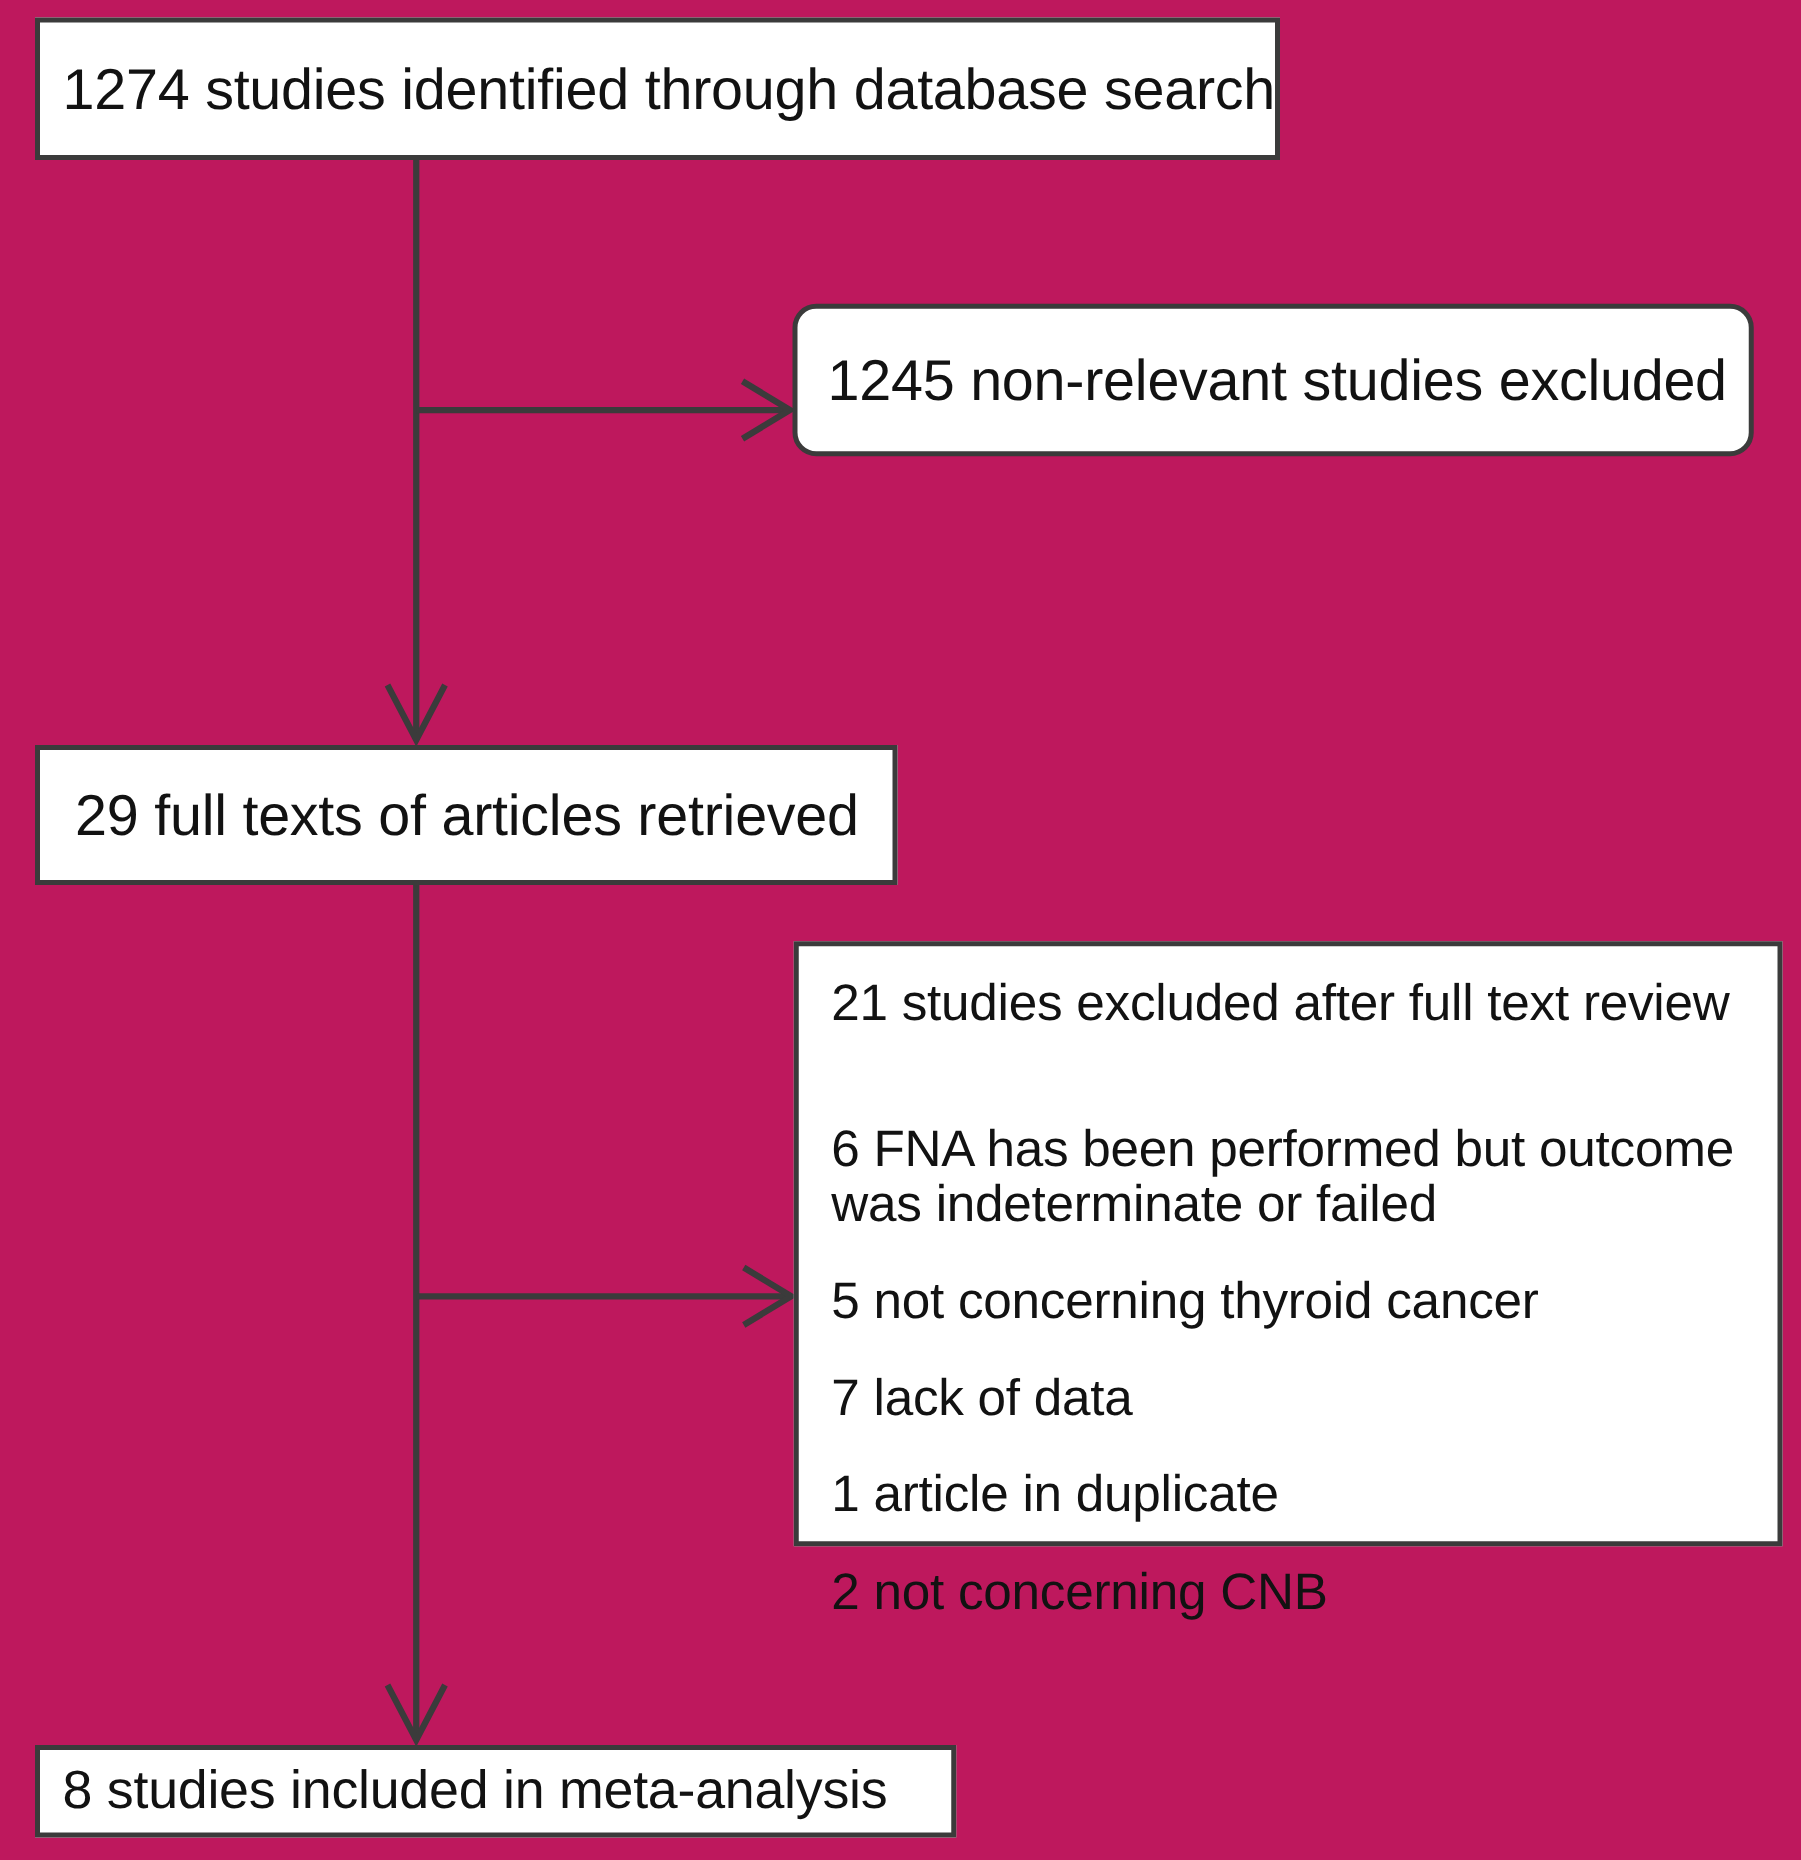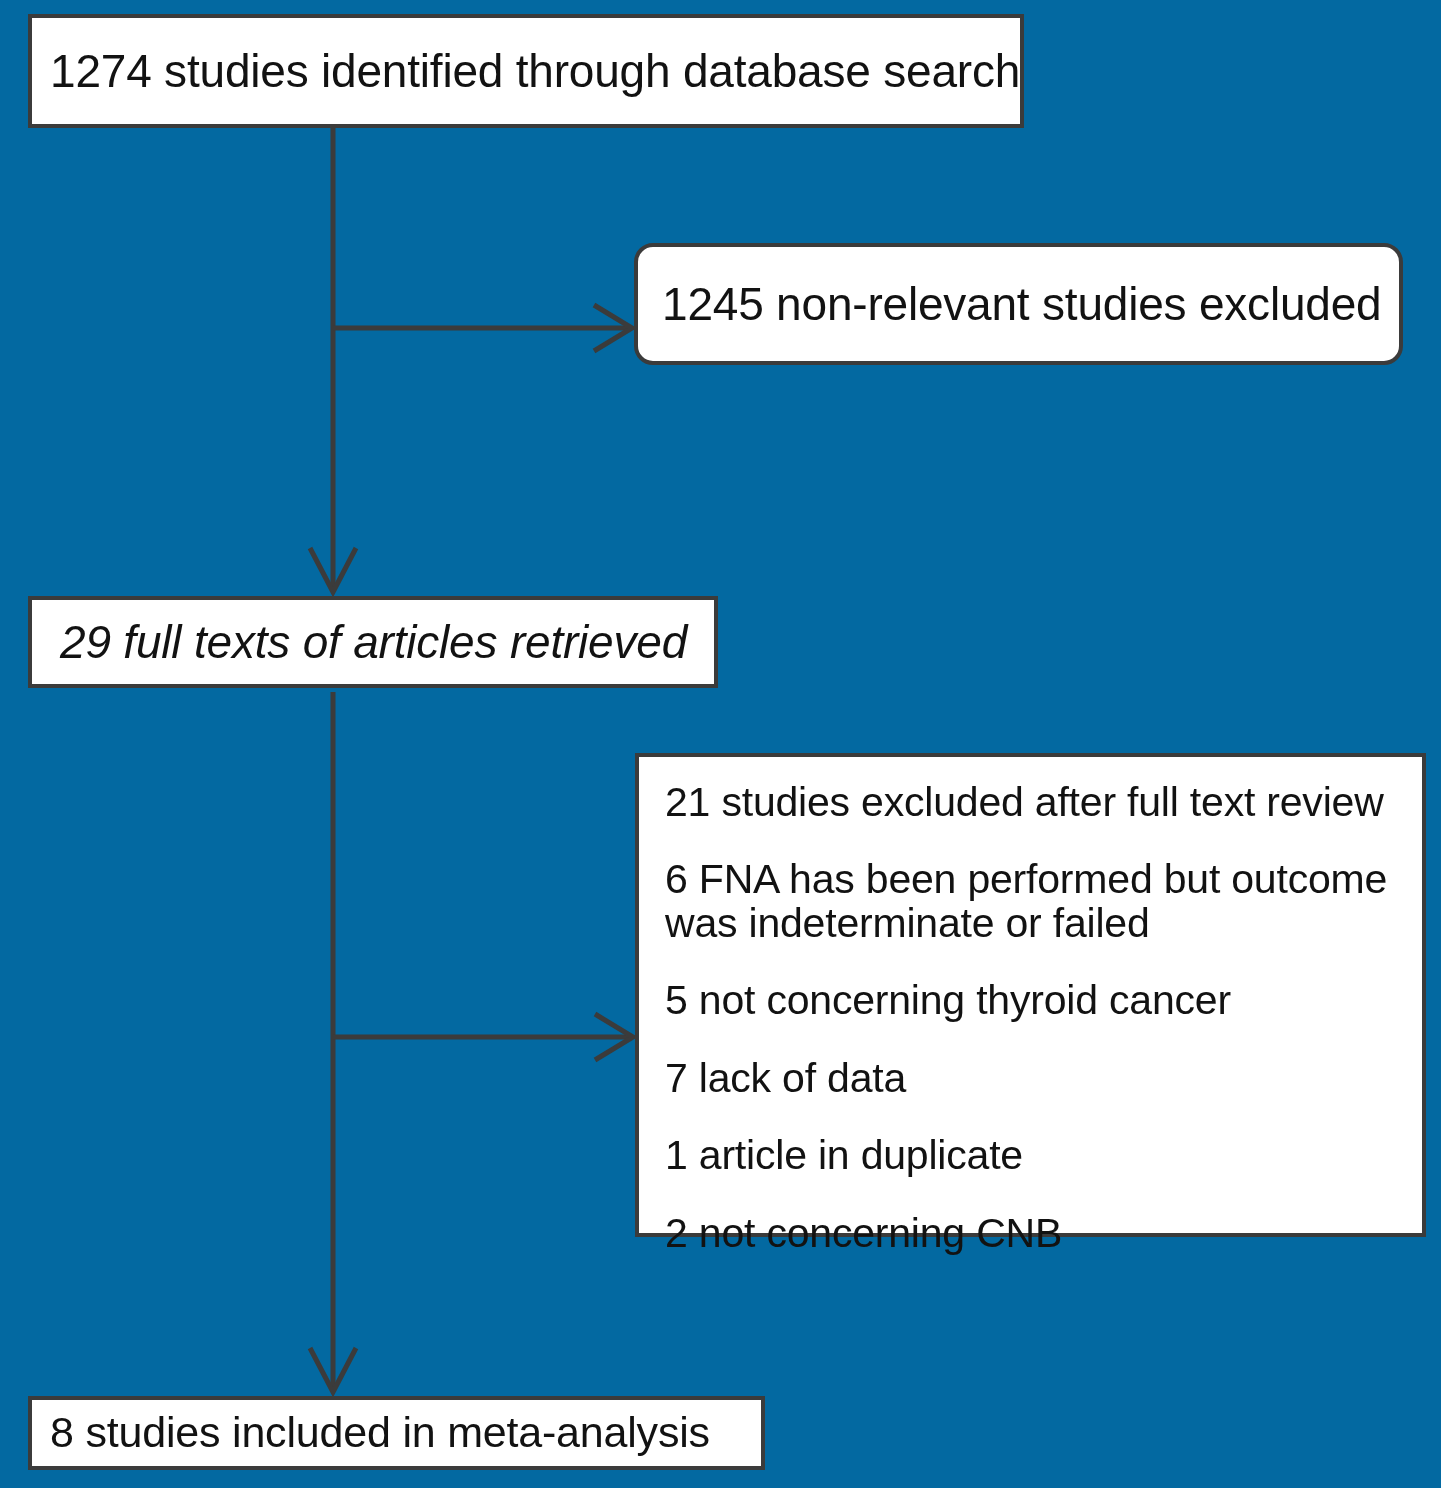--- a/index.html
+++ b/index.html
@@ -8,21 +8,21 @@
     background: #ffffff;
   }
   body {
     font-family: "Liberation Sans", sans-serif;
     -webkit-font-smoothing: antialiased;
   }
   #flowchart {
     position: relative;
     width: 1441px;
     height: 1488px;
-    background: #0369a1;
+    background: #be185d;
     overflow: hidden;
   }
   .node-box {
     position: absolute;
     box-sizing: border-box;
     background: #ffffff;
     border: 4px solid #3b3b3b;
     display: flex;
     flex-direction: column;
     justify-content: center;
@@ -49,23 +49,22 @@
     width: 769px;
     height: 122px;
     padding: 0 24px;
     border-radius: 19px;
   }
   
   #box-fulltexts {
     left: 28px;
     top: 596px;
     width: 690px;
-    height: 92px;
+    height: 112px;
     padding: 0 28px;
-    font-style: italic;
   }
   
   #box-exclusions {
     left: 635px;
     top: 753px;
     width: 791px;
     height: 484px;
     padding: 24px 26px 20px 26px;
     justify-content: flex-start;
   }
@@ -75,20 +74,21 @@
     color: #121212;
     margin-bottom: 34px;
     letter-spacing: -0.2px;
   }
   #box-exclusions .reason:last-child {
     margin-bottom: 12px;
   }
   #box-exclusions .reason.wrap {
     white-space: normal;
     max-width: 740px;
+    margin-top: 40px;
   }
   
   #box-included {
     left: 28px;
     top: 1396px;
     width: 737px;
     height: 74px;
     padding: 16px 18px;
   }
   #box-included .node-text {

